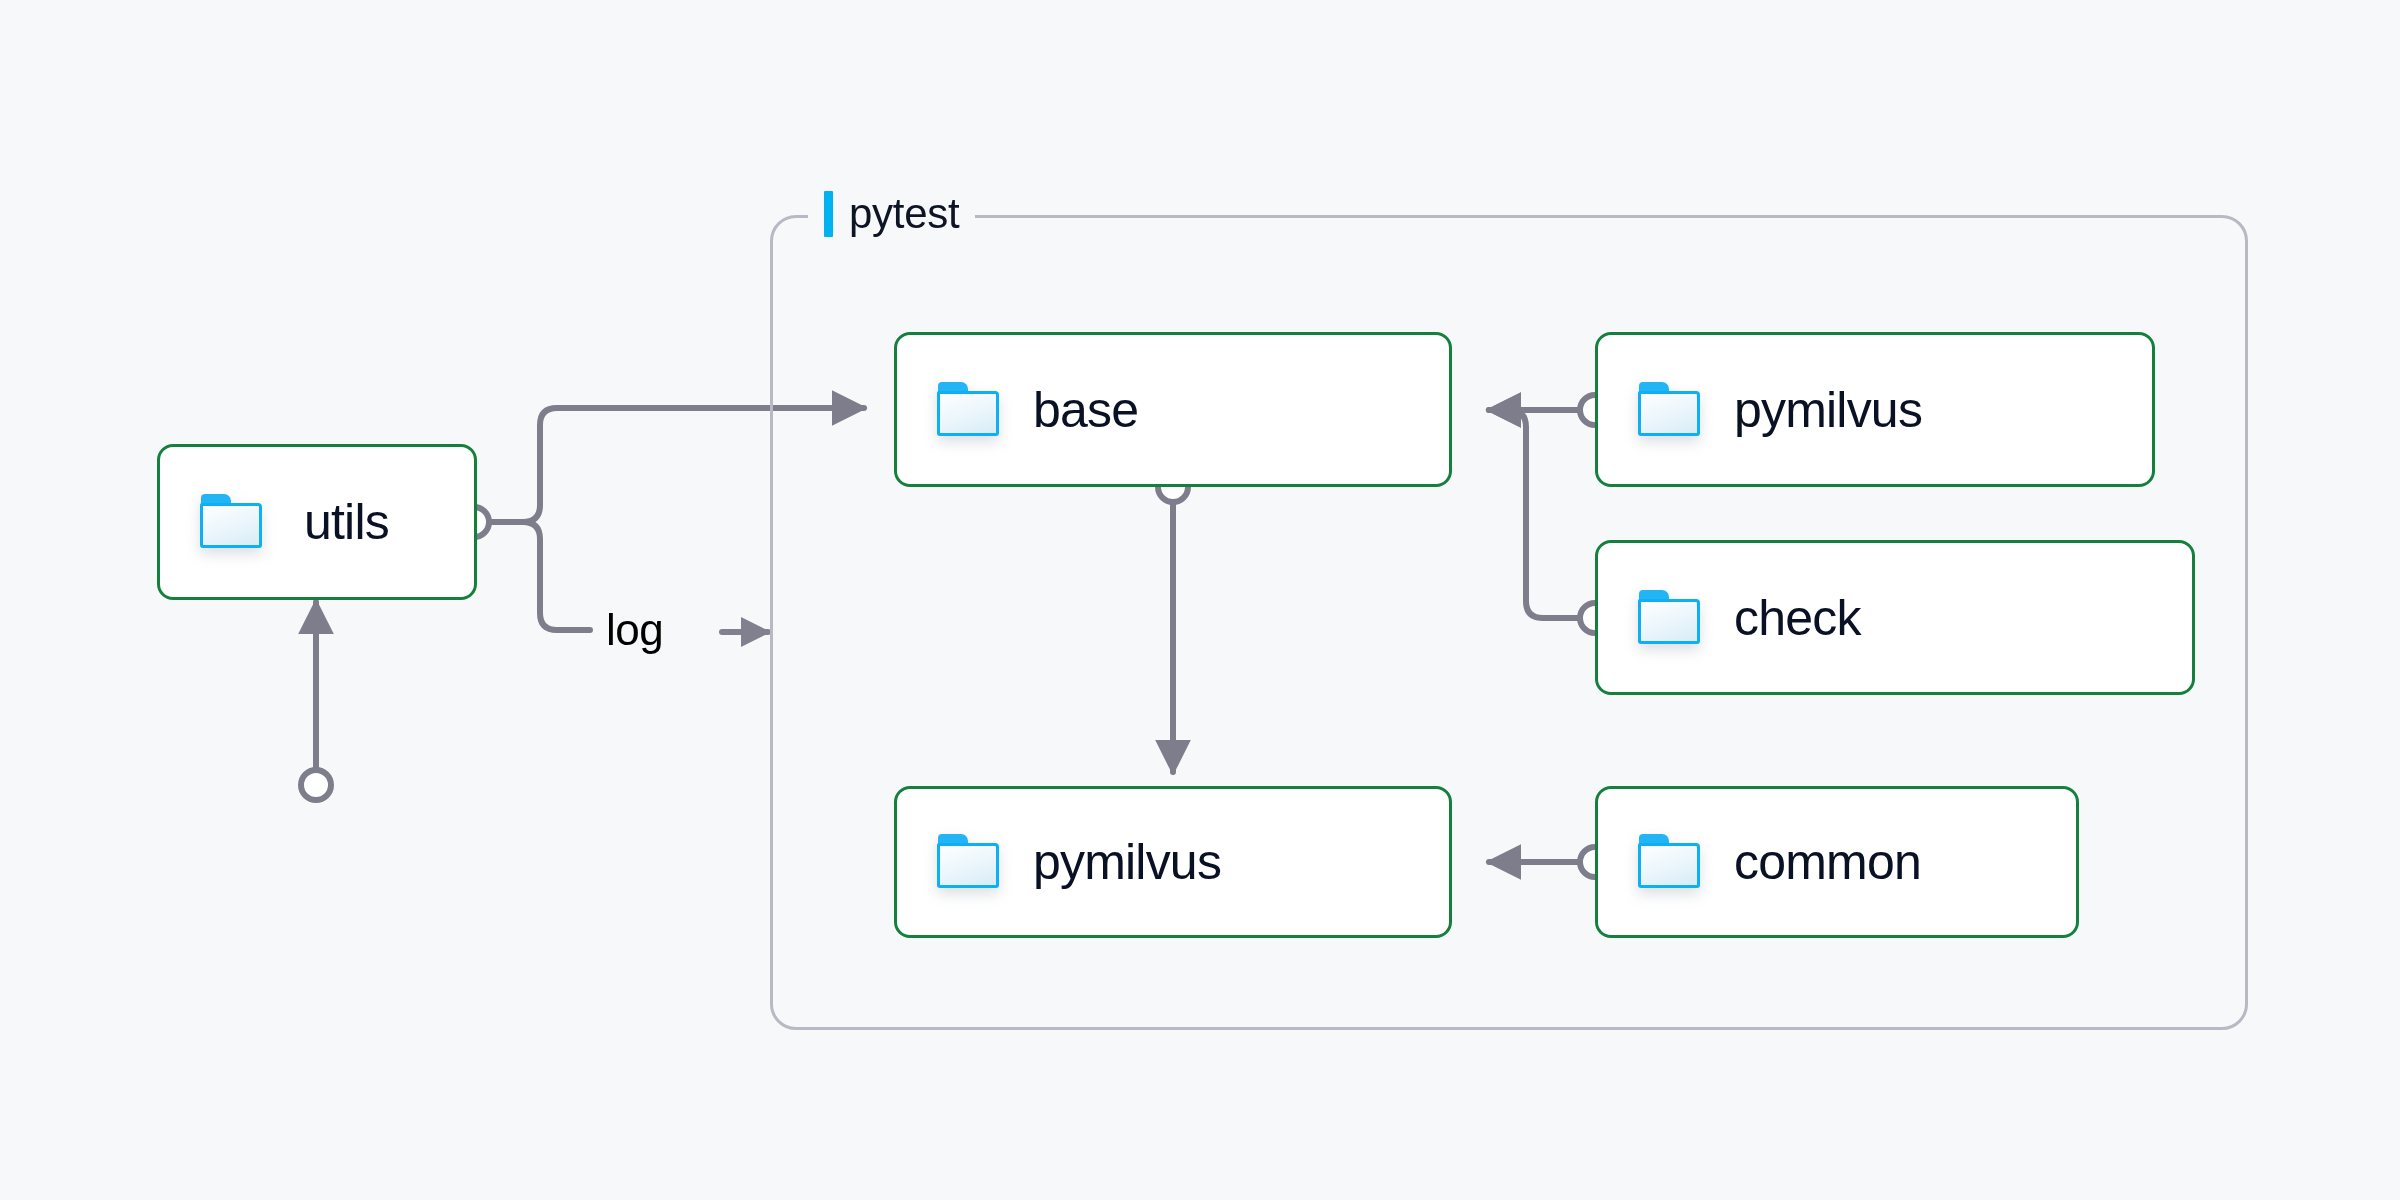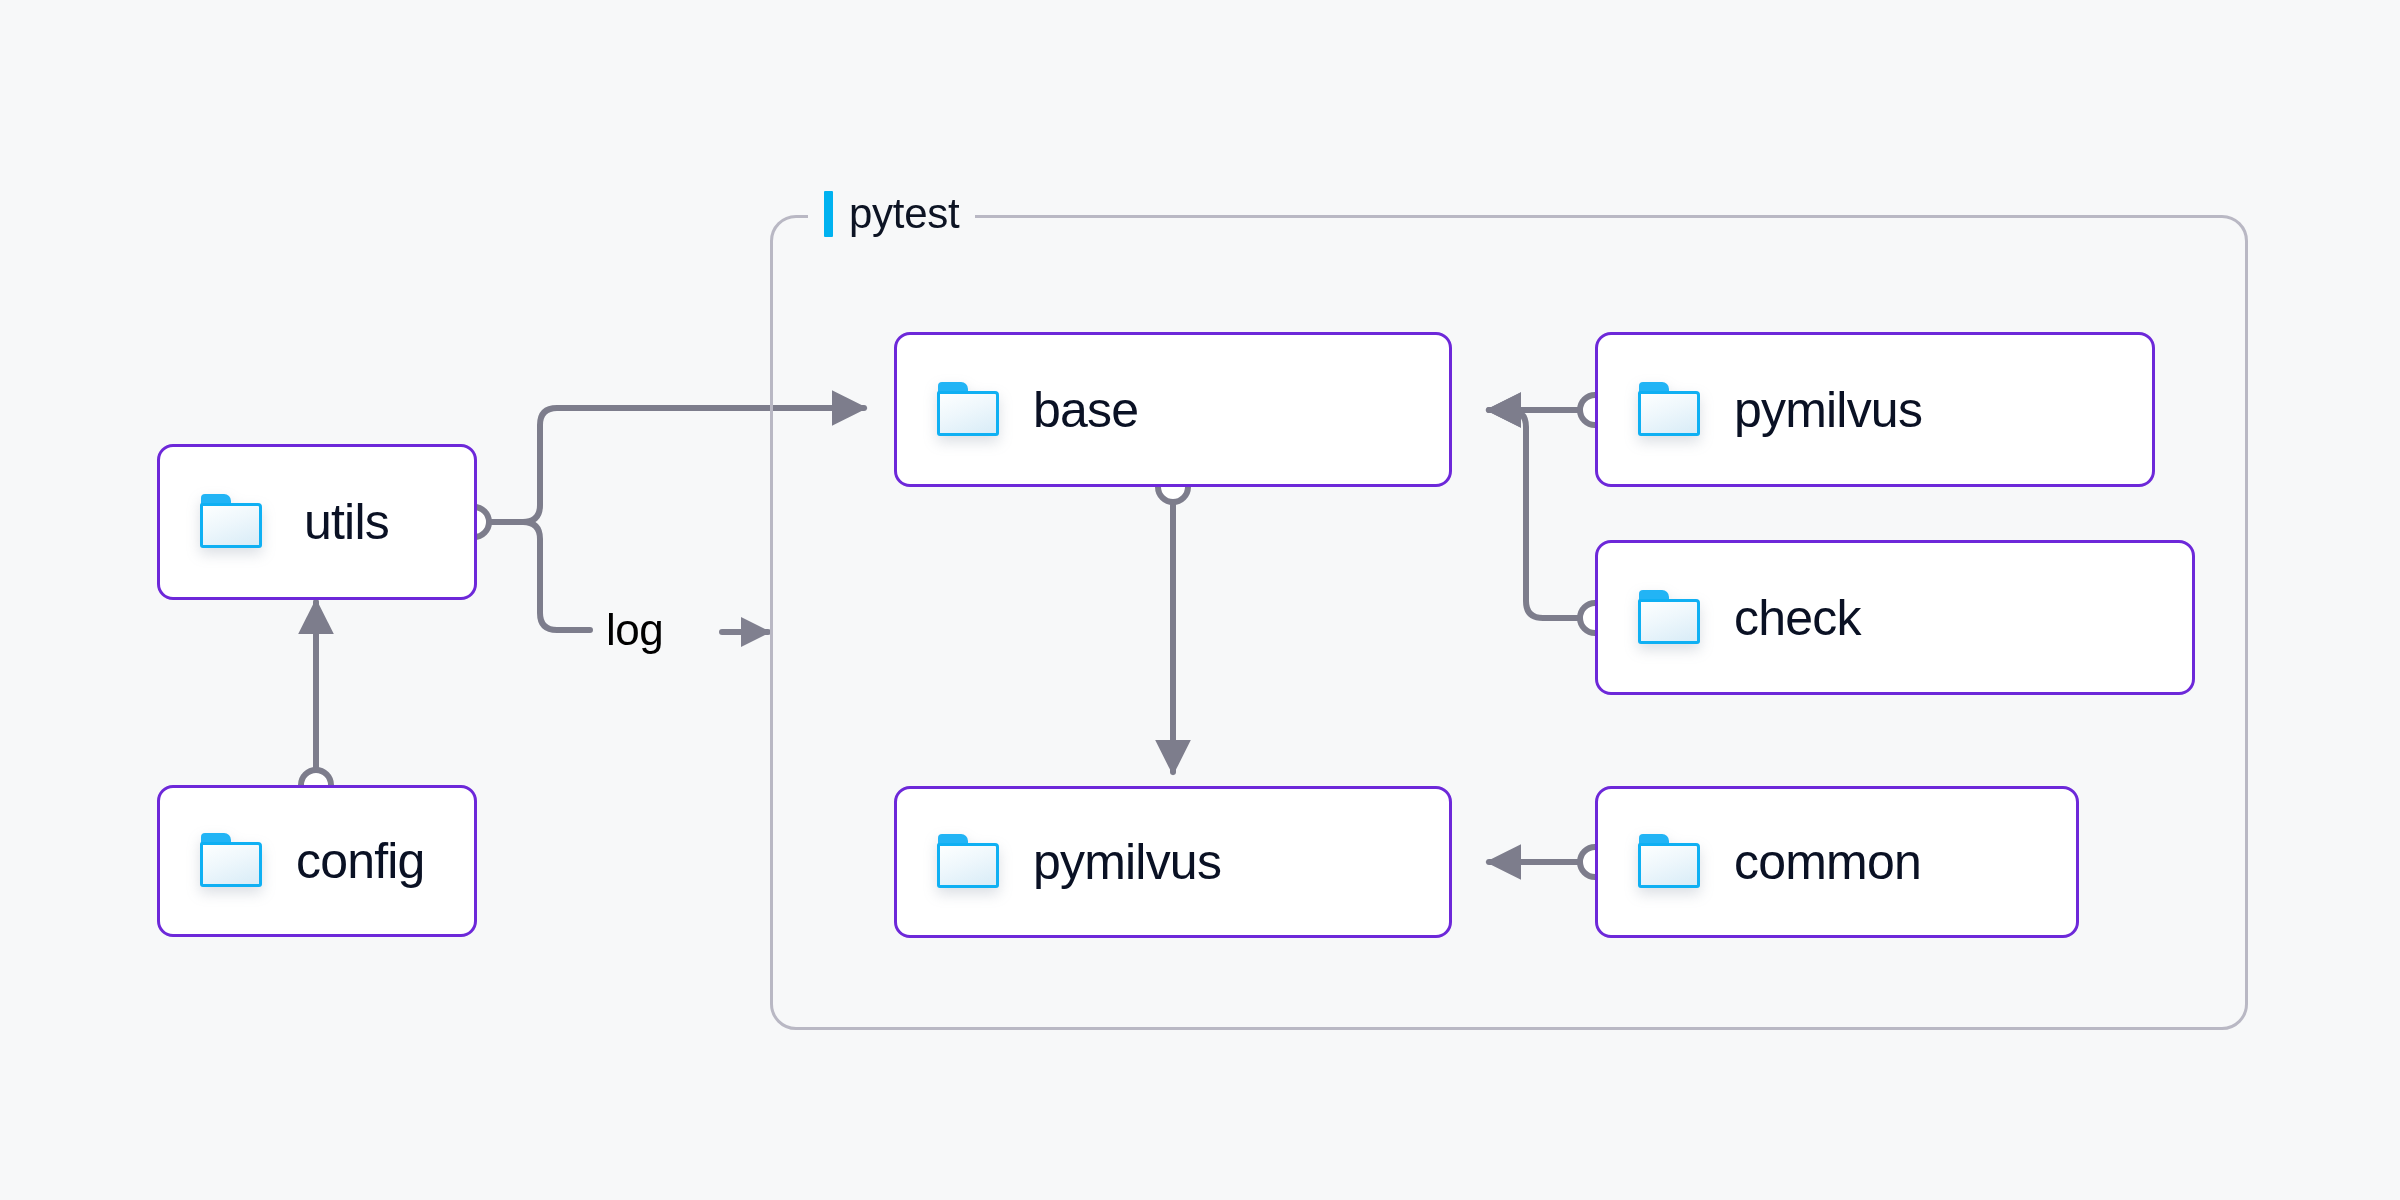--- a/index.html
+++ b/index.html
@@ -53,21 +53,21 @@
     color: #0d1424;
     letter-spacing: -0.3px;
     line-height: 1;
   }
 
   
   .node {
     position: absolute;
     box-sizing: border-box;
     background: #ffffff;
-    border: 3px solid #6d28d9;
+    border: 3px solid #15803d;
     border-radius: 16px;
     display: flex;
     align-items: center;
     padding-left: 40px;
     gap: 32px;
   }
   .node-label {
     font-size: 50px;
     color: #0a1124;
     letter-spacing: -0.8px;
@@ -173,27 +173,20 @@
   </div>
 
   <div class="node" style="left:157px; top:444px; width:320px; height:156px;gap:40px;">
     <span class="folder">
       <span class="tab"></span>
         <span class="body"></span>
     </span>
     <span class="node-label">utils</span>
   </div>
 
-  <div class="node" style="left:157px; top:785px; width:320px; height:152px;">
-    <span class="folder">
-      <span class="tab"></span>
-        <span class="body"></span>
-    </span>
-    <span class="node-label">config</span>
-  </div>
 
   <div class="node" style="left:894px; top:332px; width:558px; height:155px;">
     <span class="folder">
       <span class="tab"></span>
         <span class="body"></span>
     </span>
     <span class="node-label">base</span>
   </div>
 
   <div class="node" style="left:894px; top:786px; width:558px; height:152px;">

